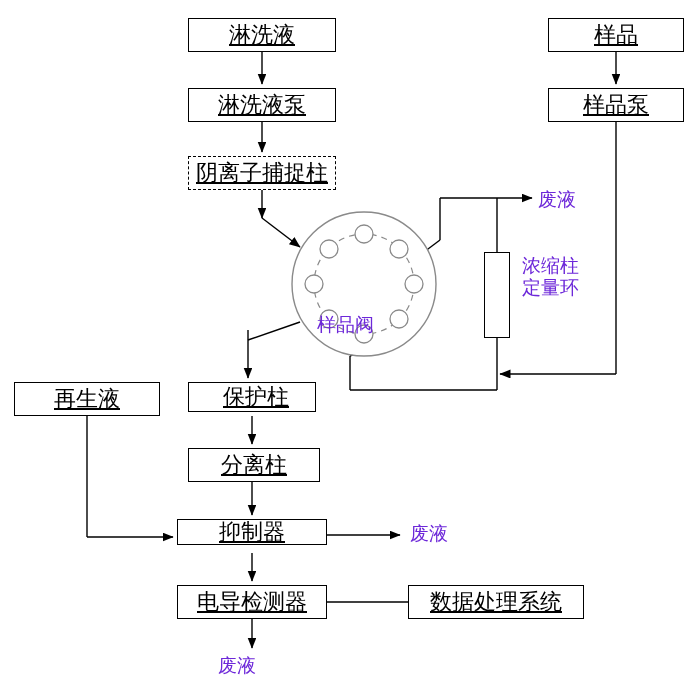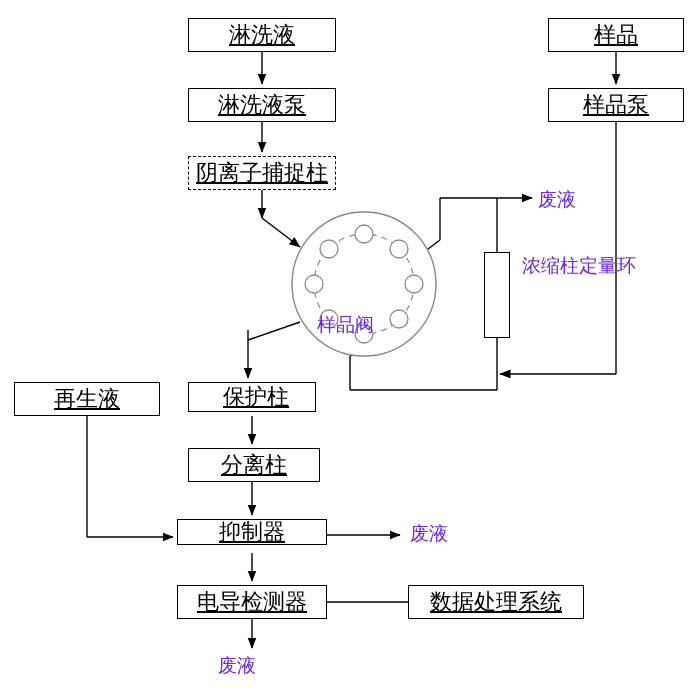--- a/index.html
+++ b/index.html
@@ -38,21 +38,21 @@
     color: #6d28d9;
     display: flex;
     align-items: center;
     justify-content: flex-start;
     font-size: 19px;
     line-height: 1.15;
     white-space: nowrap;
     background: transparent;
   }
   .two-line {
-    flex-direction: row;
+    flex-direction: column;
     align-items: flex-start;
   }
   svg.wires {
     position: absolute;
     left: 0;
     top: 0;
     width: 700px;
     height: 691px;
     pointer-events: none;
   }

